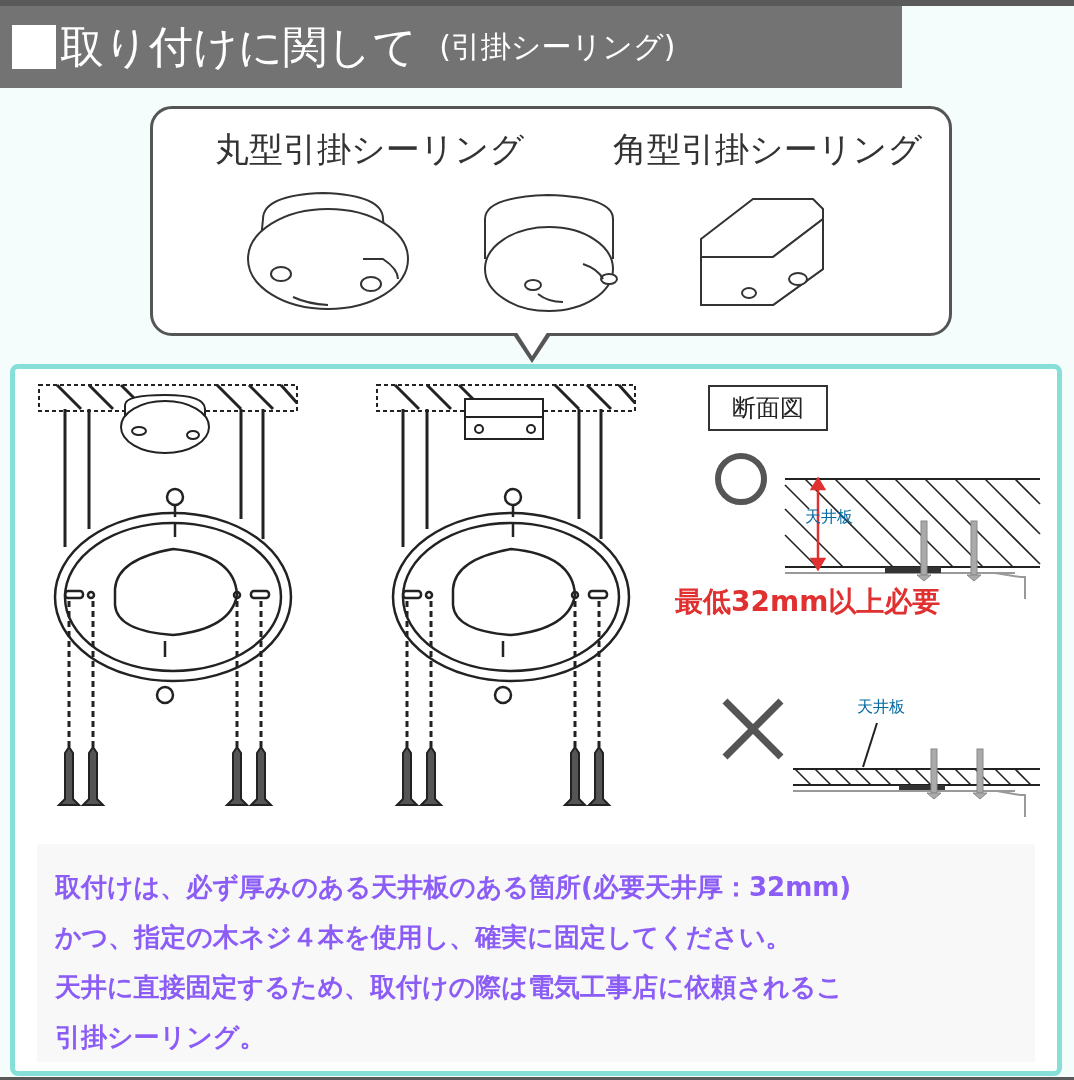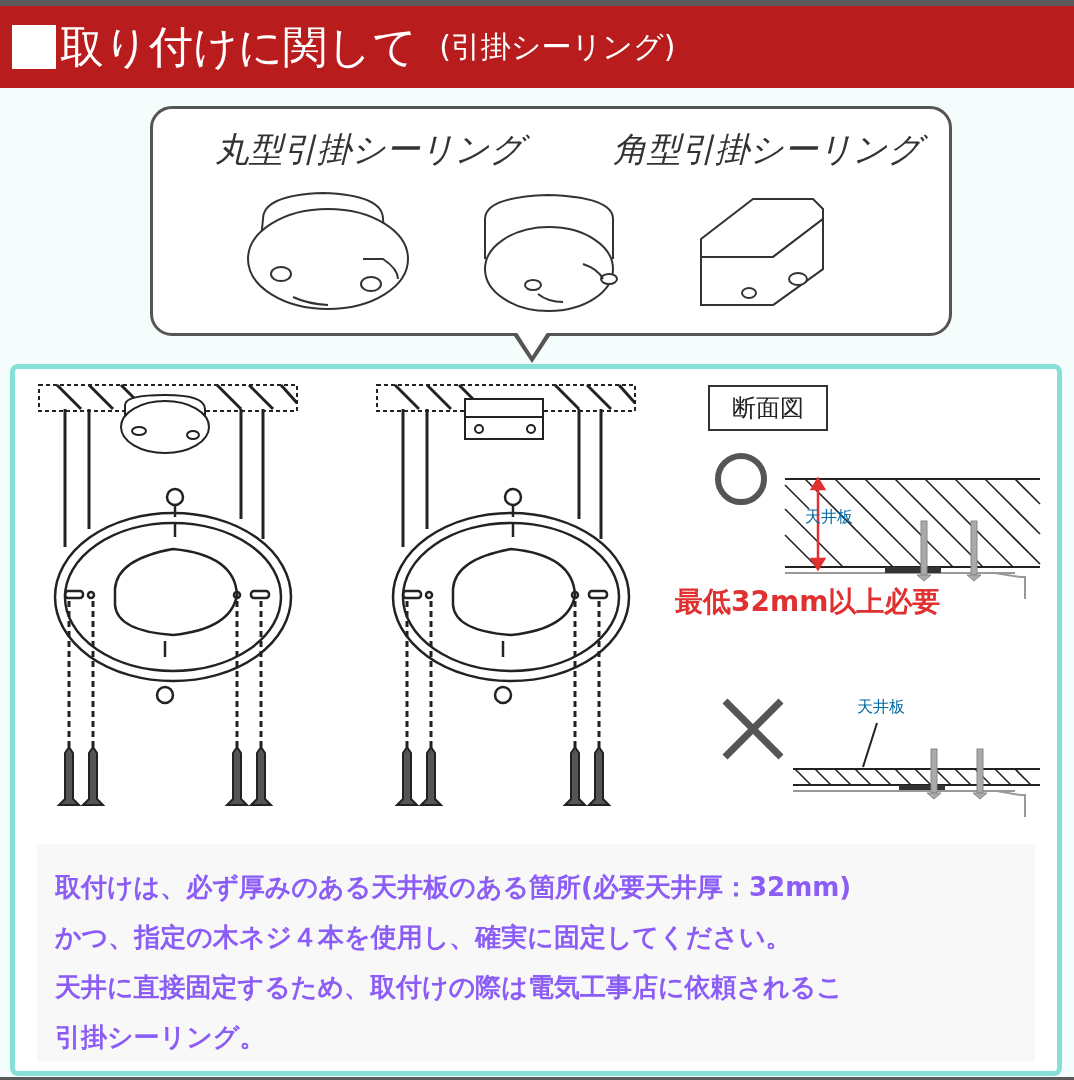--- a/index.html
+++ b/index.html
@@ -5,31 +5,31 @@
   html, body { margin: 0; padding: 0; }
   body {
     width: 1074px; height: 1080px; overflow: hidden;
     background: #f4fcfc;
     font-family: "DejaVu Sans", "Liberation Sans", sans-serif;
     position: relative;
   }
   .top-strip { position: absolute; left: 0; top: 0; width: 1074px; height: 6px; background: #5a5a5a; }
   .bottom-strip { position: absolute; left: 0; top: 1077px; width: 1074px; height: 3px; background: #5a5a5a; }
   .header {
-    position: absolute; left: 0; top: 6px; width: 1074px; height: 82px;
-    background: #b91c1c; color: #fff;
+    position: absolute; left: 0; top: 6px; width: 902px; height: 82px;
+    background: #737373; color: #fff;
     display: flex; align-items: center; box-sizing: border-box; padding-left: 12px;
   }
   .header .sq { width: 44px; height: 44px; background: #fff; margin-right: 4px; }
   .header .title { font-size: 44px; letter-spacing: 0px; line-height: 1; }
   .header .sub { font-size: 30px; margin-left: 22px; line-height: 1; }
 
   .callout {
     position: absolute; left: 150px; top: 106px; width: 802px; height: 230px;
-    border: 3px solid #555; border-radius: 22px; background: #fff; box-sizing: border-box; font-style: italic;
+    border: 3px solid #555; border-radius: 22px; background: #fff; box-sizing: border-box;
   }
   .callout-tail { position: absolute; left: 512px; top: 333px; width: 0; height: 0;
     border-left: 20px solid transparent; border-right: 20px solid transparent; border-top: 30px solid #555; }
   .callout-tail-inner { position: absolute; left: 516px; top: 331px; width: 0; height: 0;
     border-left: 16px solid transparent; border-right: 16px solid transparent; border-top: 25px solid #fff; }
   .callout .label { position: absolute; top: 18px; font-size: 34px; color: #333; white-space: nowrap; }
   .callout .l1 { left: 62px; }
   .callout .l2 { left: 460px; }
   .callout svg { position: absolute; left: 0; top: 0; }
 

